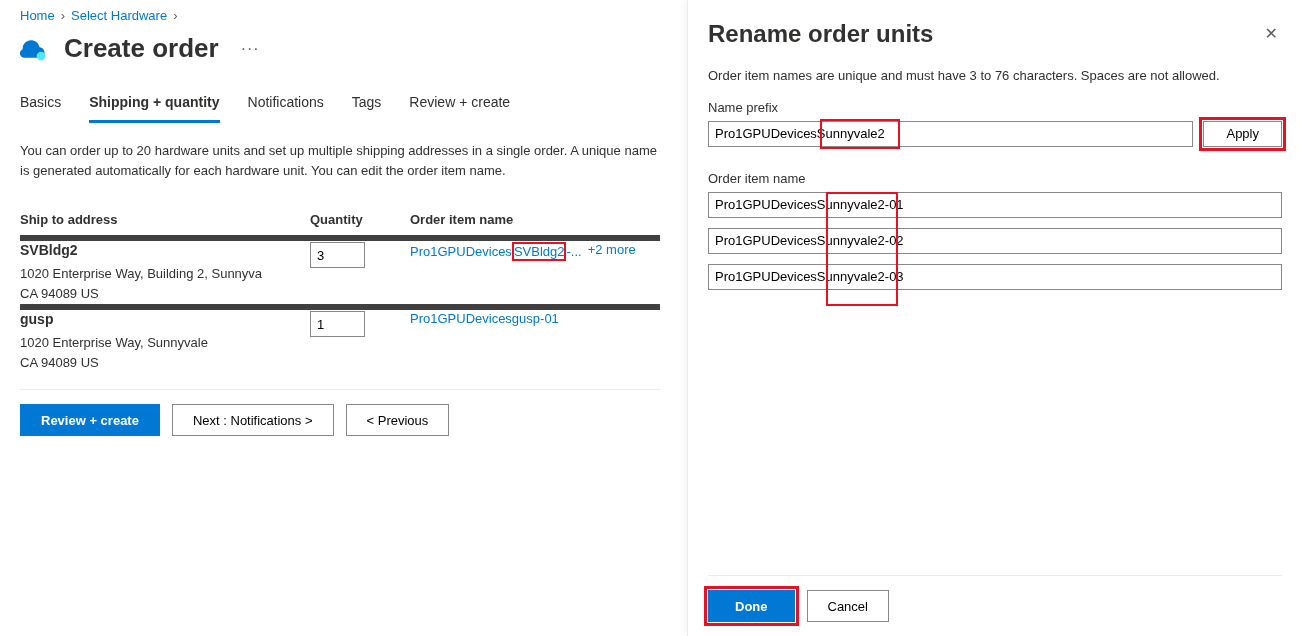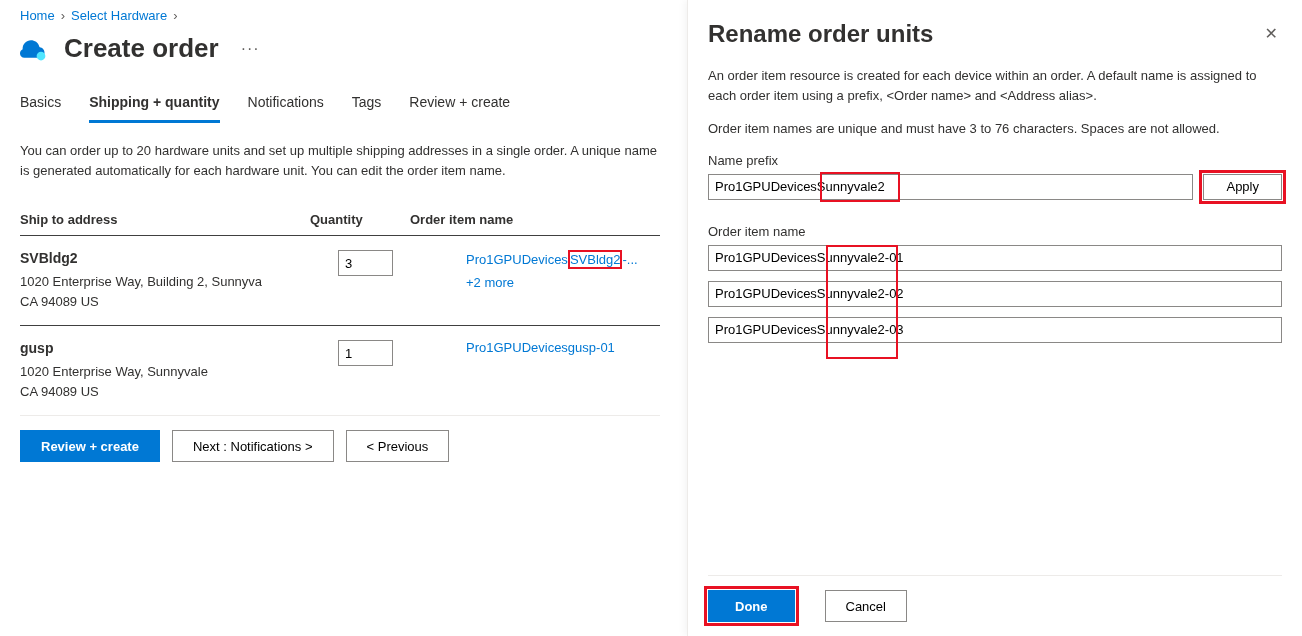--- a/index.html
+++ b/index.html
@@ -83,23 +83,22 @@
     font-weight: 600;
     color: #323130;
     padding: 8px 0;
     font-size: 13px;
   }
   .col-addr { width: 290px; }
   .col-qty { width: 100px; }
   .col-item { flex: 1; }
   .ship-row {
     display: flex;
-    border-top: 1px solid #404040;
-    padding: 14px 0;
-    gap: 28px;
+    border-top: 6px solid #404040;
+    padding: 1px 0;
   }
   .addr-name { font-weight: 600; margin-bottom: 6px; font-size: 14px;}
   .addr-lines { color: #323130; font-size: 13px; line-height: 1.5; }
   .qty-input {
     width: 55px;
     height: 26px;
     border: 1px solid #8a8886;
     padding: 2px 6px;
     font-size: 13px;
   }
@@ -231,21 +230,21 @@
     height: 114px;
     border: 2px solid #e81123;
     pointer-events: none;
   }
   .item-list-wrap { position: relative; }
   .blade-footer {
     margin-top: auto;
     border-top: 1px solid #edebe9;
     padding: 14px 0 14px 0;
     display: flex;
-    gap: 30px;
+    gap: 12px;
   }
   .done-wrap { position: relative; }
 </style>
 </head>
 <body>
 
 <div class="main-panel">
   <div class="breadcrumb">
     <a href="#">Home</a>
     <span class="sep">›</span>
@@ -318,21 +317,20 @@
     <button class="btn">&lt; Previous</button>
   </div>
 </div>
 
 <div class="side-blade">
   <div class="blade-head">
     <div class="blade-title">Rename order units</div>
     <div class="close-x">✕</div>
   </div>
 
-  <div class="blade-desc">An order item resource is created for each device within an order. A default name is assigned to each order item using a prefix, &lt;Order name&gt; and &lt;Address alias&gt;.</div>
   <div class="blade-desc">Order item names are unique and must have 3 to 76 characters. Spaces are not allowed.</div>
 
   <div class="field-label">Name prefix</div>
   <div class="prefix-row">
     <div class="prefix-input-wrap">
       <input class="text-input" value="Pro1GPUDevicesSunnyvale2" style="">
       <div class="overlay-redbox overlay-prefix"></div>
     </div>
     <div class="apply-wrap">
       <button class="apply-btn red-outline">Apply</button>

